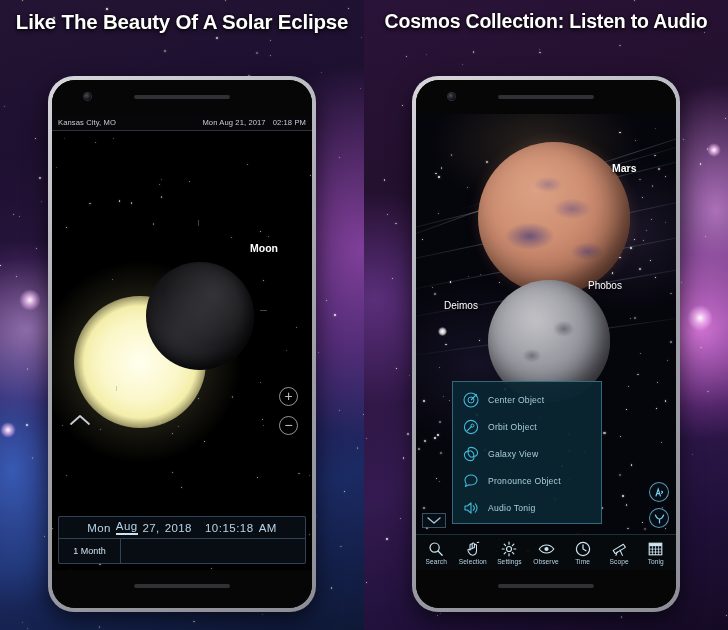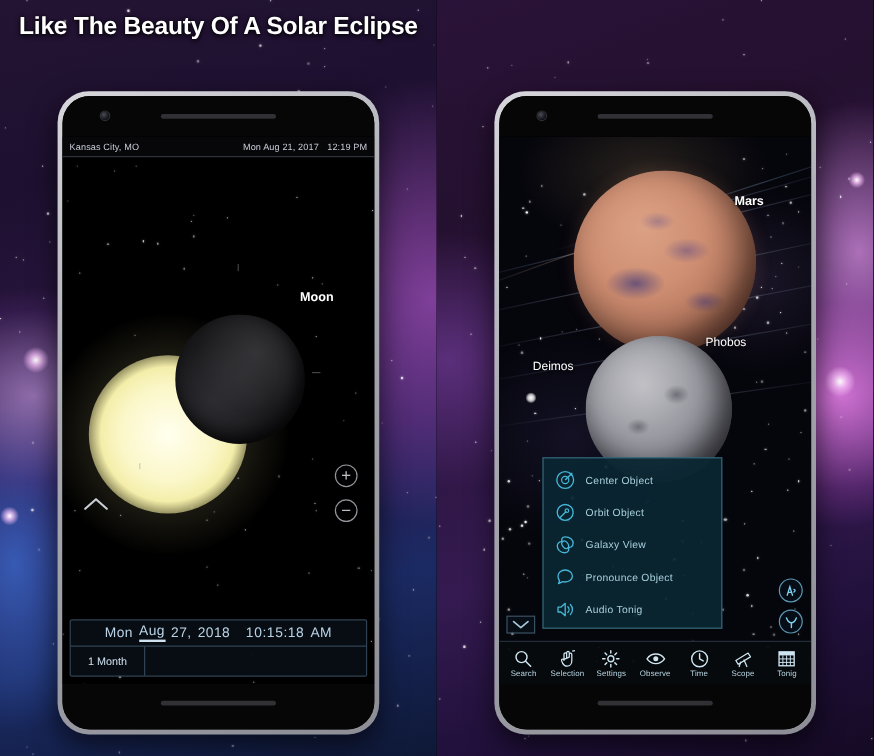--- a/index.html
+++ b/index.html
@@ -537,21 +537,21 @@
             <div class="label-sky" style="left:198px; top:128px;">Moon</div>
             <div class="tick" style="left:146px; top:106px; width:1px; height:6px;"></div>
             <div class="tick" style="left:208px; top:196px; width:7px; height:1px;"></div>
             <div class="tick" style="left:64px; top:272px; width:1px; height:5px;"></div>
           </div>
 
           <div class="statusbar">
             <span class="loc">Kansas City, MO</span>
             <span class="right">
               <span>Mon Aug 21, 2017</span>
-              <span>12:19 PM</span>
+              <span>02:18 PM</span>
             </span>
           </div>
 
           <div class="zoombtn plus">
             <span>+</span>
           </div>
           <div class="zoombtn minus">
             <span>−</span>
           </div>
 
@@ -681,20 +681,21 @@
         <i class="star" style="left:10.75%;top:72.61%;width:1.17px;height:1.17px;opacity:0.81"></i>
         <i class="star" style="left:20.16%;top:97.58%;width:0.78px;height:0.78px;opacity:0.75"></i>
         <i class="star" style="left:33.23%;top:92.62%;width:1.72px;height:1.72px;opacity:0.62"></i>
         <i class="star" style="left:5.46%;top:28.48%;width:1.62px;height:1.62px;opacity:0.69"></i>
         <i class="star" style="left:41.55%;top:16.30%;width:0.81px;height:0.81px;opacity:0.54"></i>
         <i class="glow-dot" style="left: 323px; top: 305px; width: 26px; height: 26px;"></i>
         <i class="glow-dot" style="left: 343px; top: 143px; width: 14px; height: 14px;"></i>
       </div>
 
     <div class="headline headline-right">
+      <span class="l1">Cosmos Collection: Listen to Audio</span>
     </div>
 
     <div class="phone">
       <div class="phone-inner">
         <div class="bezel-top">
           <div class="cam"></div>
           <div class="speaker"></div>
         </div>
 
         <div class="screen">

